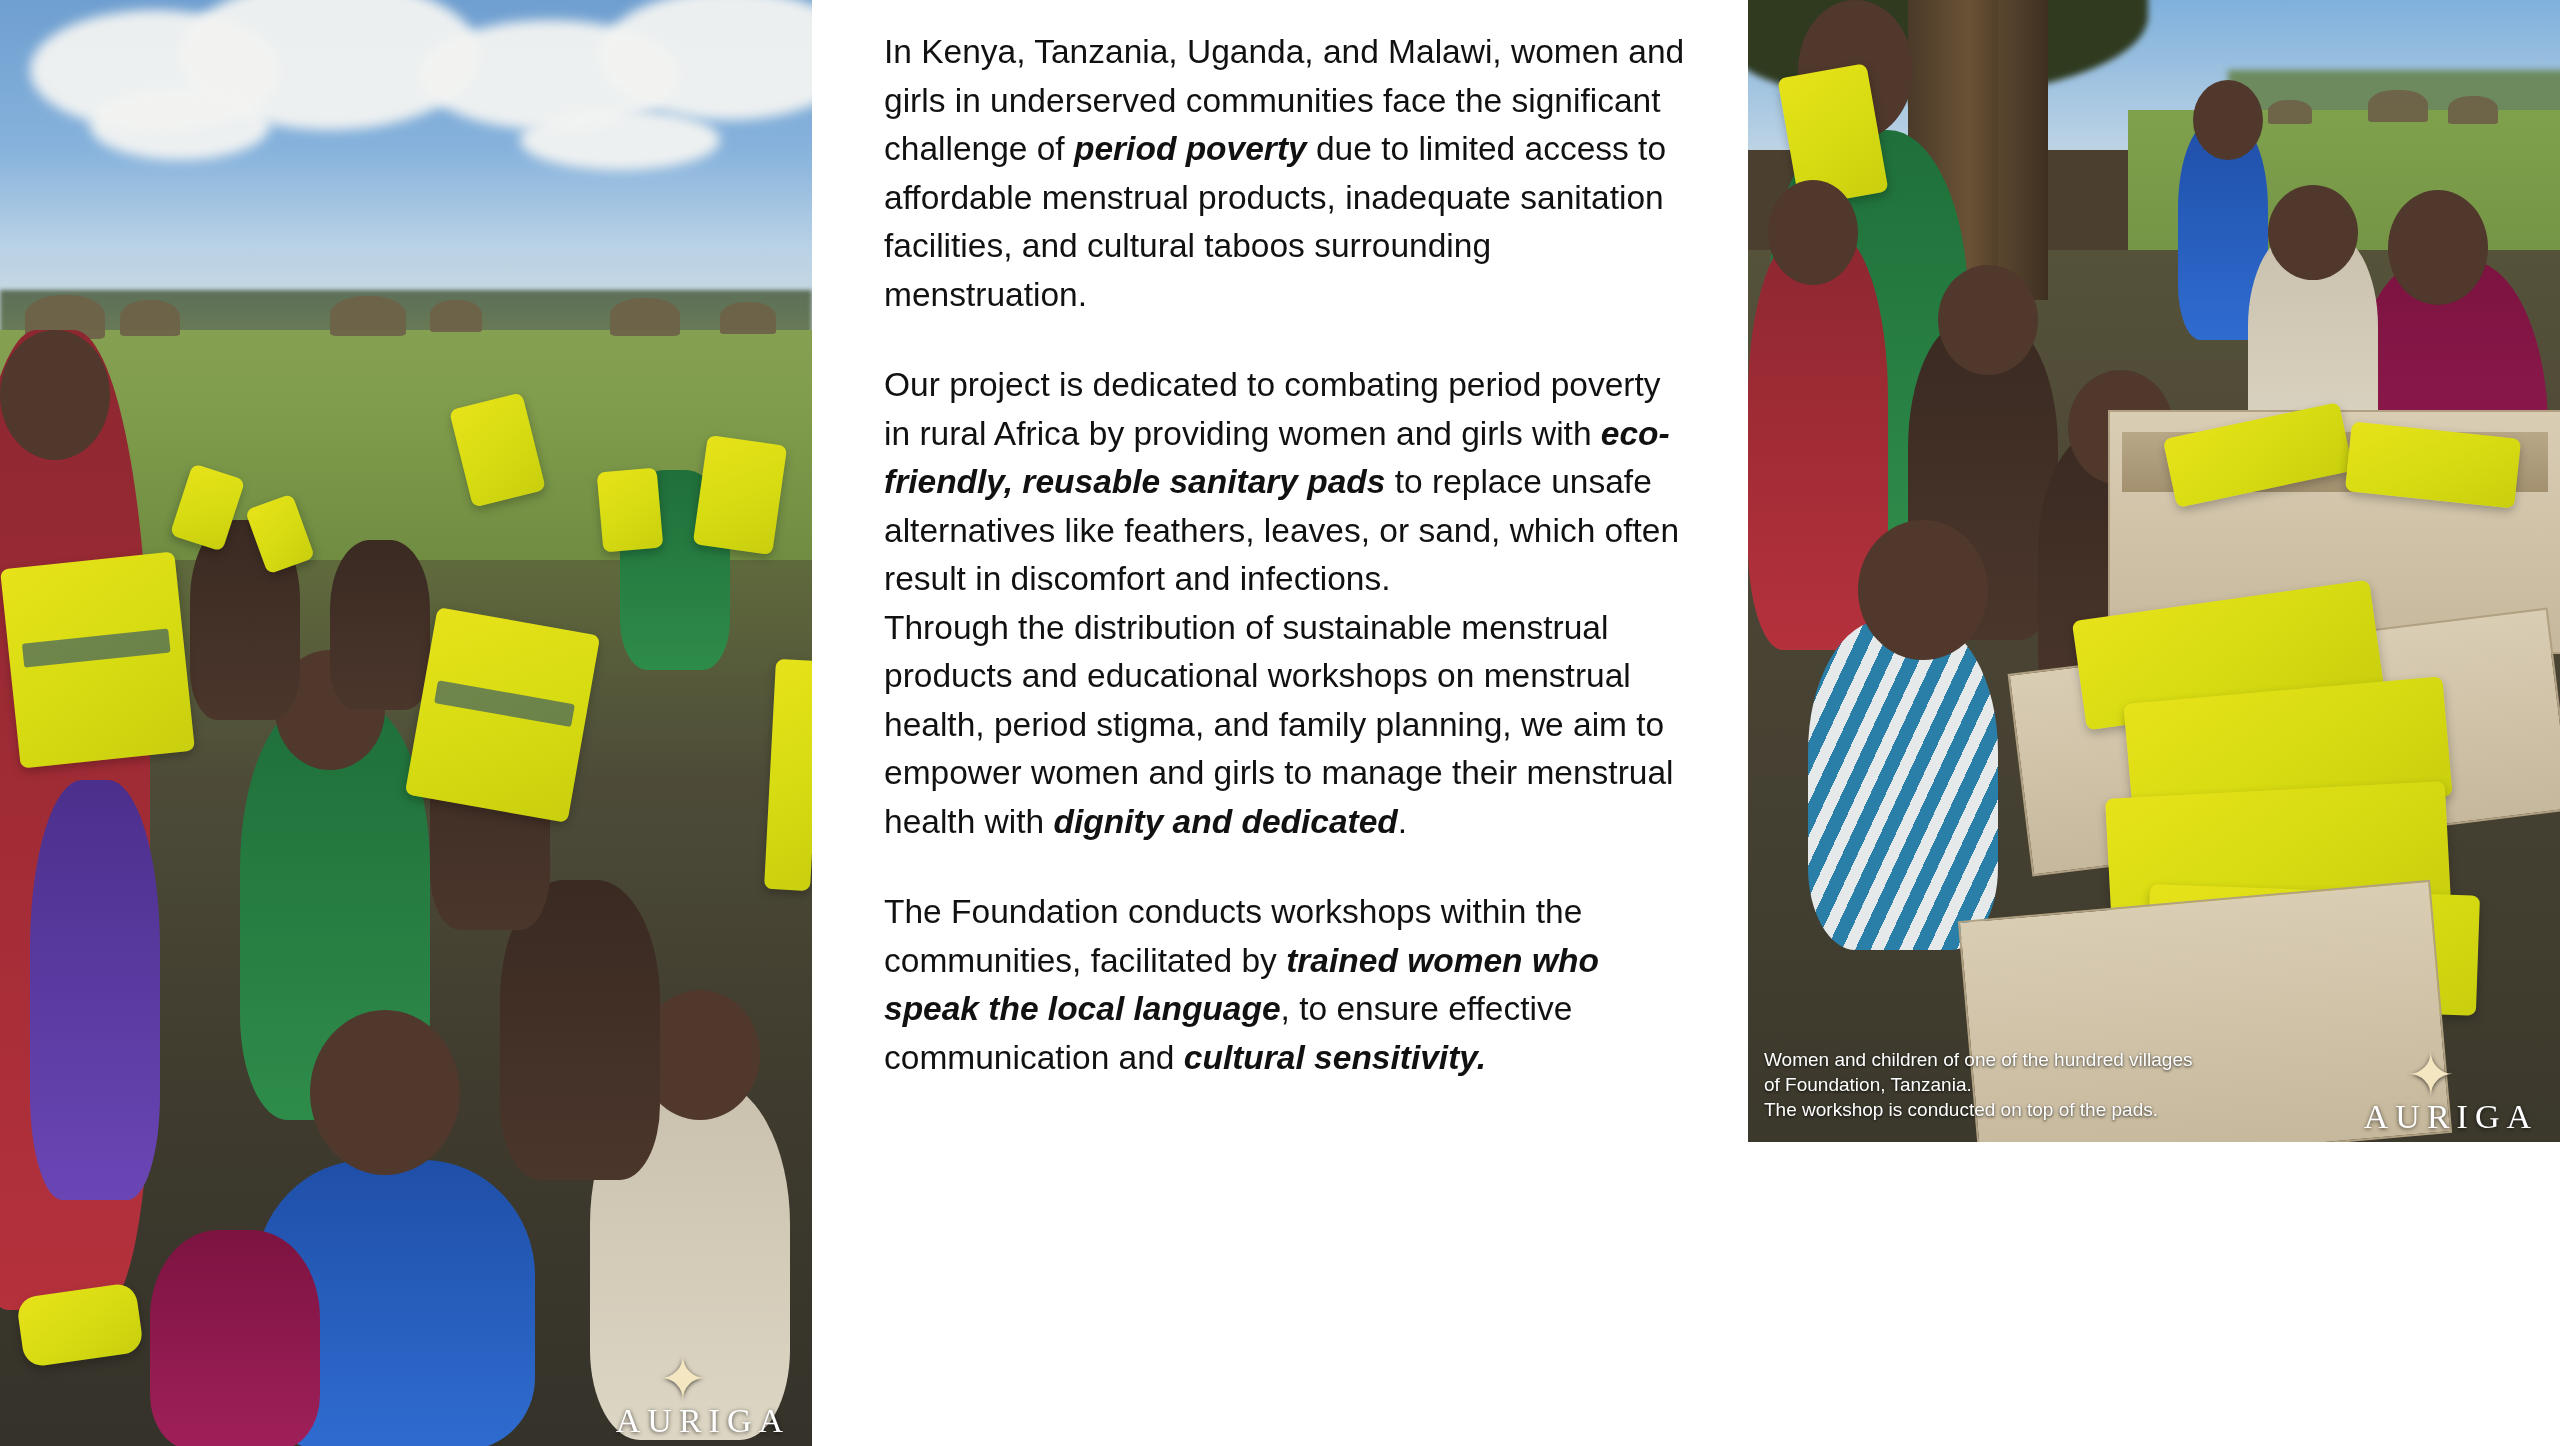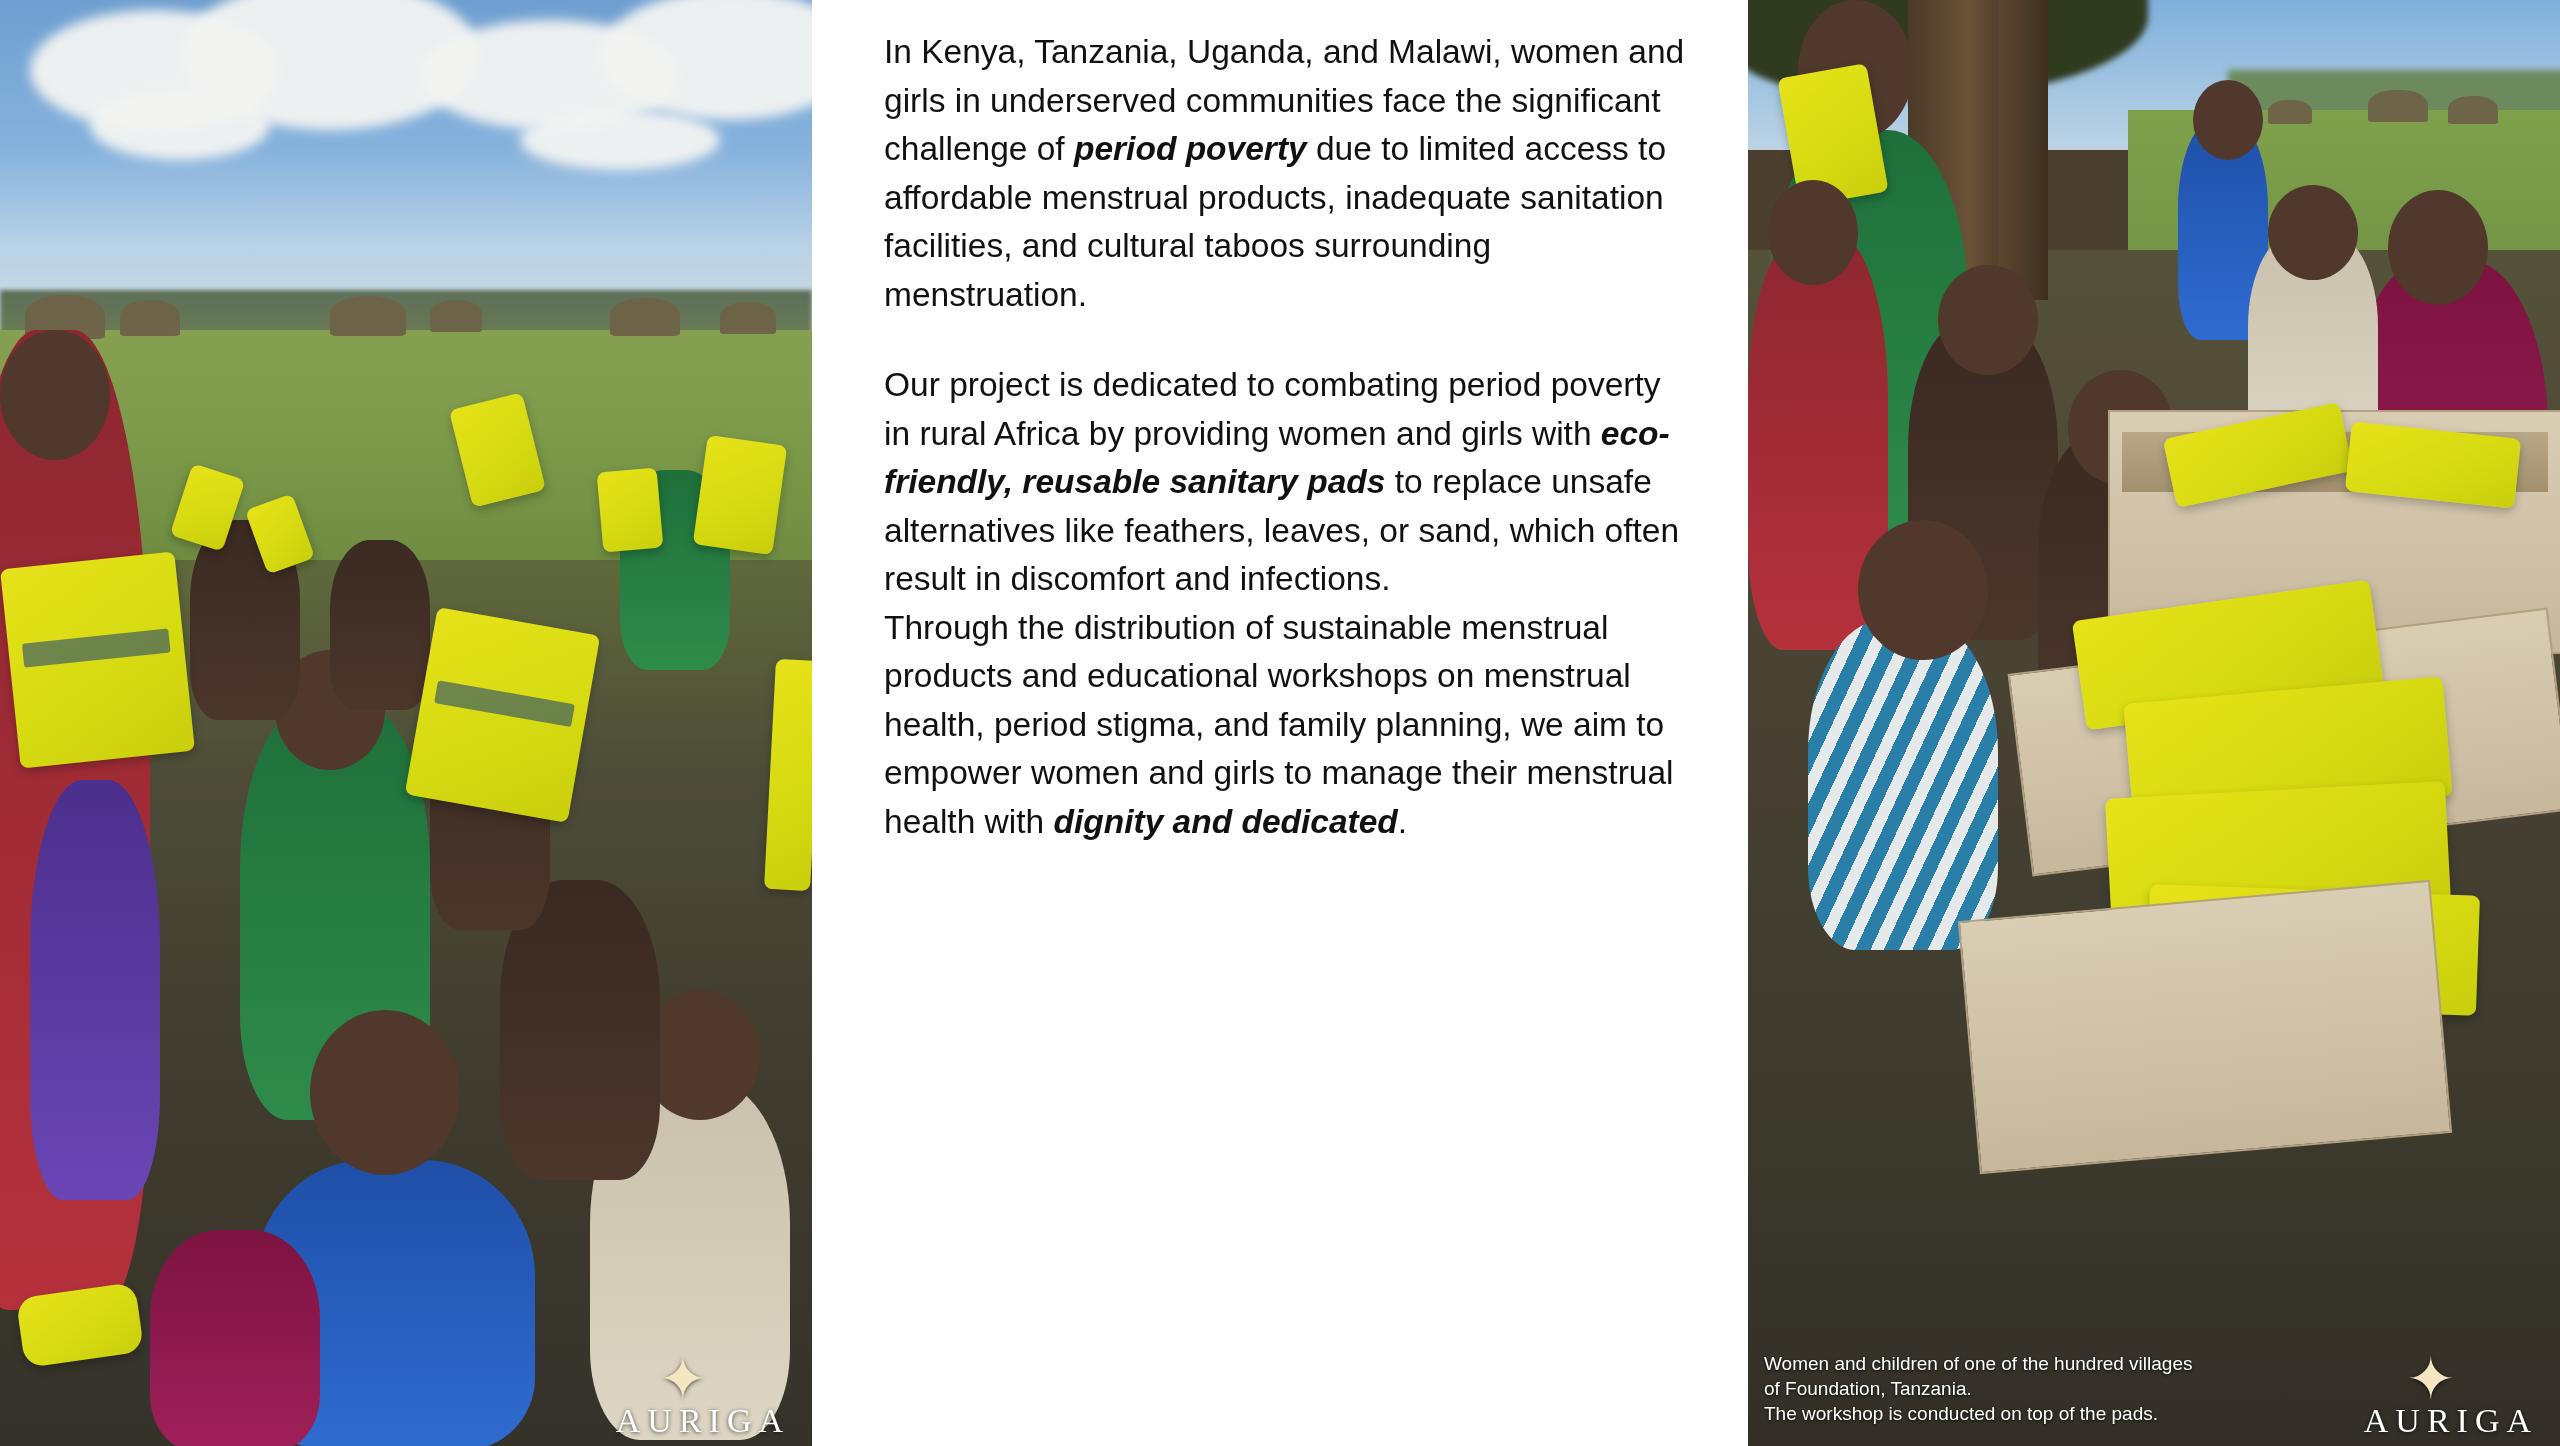--- a/index.html
+++ b/index.html
@@ -122,21 +122,21 @@
   .head {
     position: absolute;
     border-radius: 50%;
     background: #50382c;
   }
 
   
   .right-photo {
     position: relative;
     width: 812px;
-    height: 1446px;
+    height: 1142px;
     overflow: hidden;
     flex: 0 0 812px;
     background: #4b4030;
   }
   .r-sky {
     position: absolute; left: 0; top: 0; width: 812px; height: 150px;
     background: linear-gradient(#7fb0dc, #bcd3e4);
   }
   .r-hills {
     position: absolute; left: 480px; top: 70px; width: 340px; height: 70px;
@@ -297,20 +297,23 @@
 
       <p class="tight">
         <span>Our project is dedicated to combating period poverty in rural Africa by providing women and girls with </span><b>eco-friendly, reusable sanitary pads</b><span> to replace unsafe alternatives like feathers, leaves, or sand, which often result in discomfort and infections.</span>
       </p>
 
       <p>
         <span>Through the distribution of sustainable menstrual products and educational workshops on menstrual health, period stigma, and family planning, we aim to empower women and girls to manage their menstrual health with </span><b>dignity and dedicated</b><span>.</span>
       </p>
 
 
+      <p>
+        <span>The Foundation conducts workshops within the communities, facilitated by </span><b>trained women who speak the local language</b><span>, to ensure effective communication and </span><b>cultural sensitivity.</b>
+      </p>
 
     </div>
   </div>
 
   <div class="right-photo">
     <div class="r-sky"></div>
     <div class="r-hills"></div>
     <div class="r-field"></div>
     <div class="r-ground"></div>
     <div class="r-canopy"></div>

